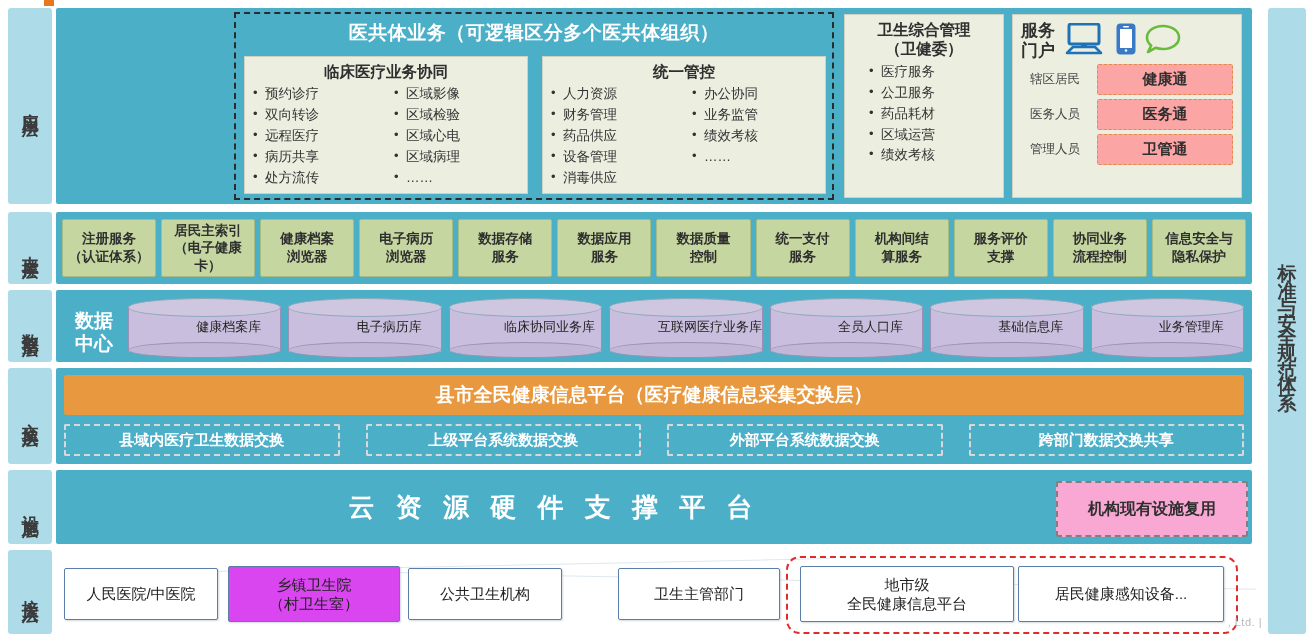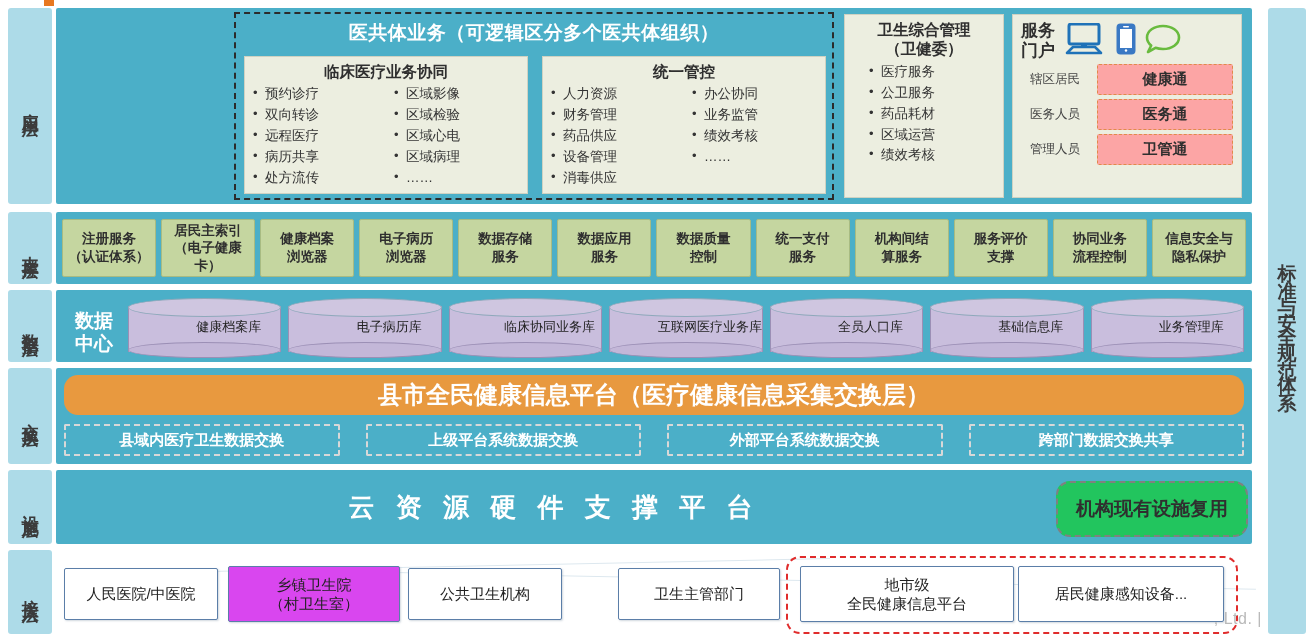--- a/index.html
+++ b/index.html
@@ -122,65 +122,65 @@
   .db .lbl{
     position:absolute;left:0;right:0;top:0;bottom:0;
     display:flex;align-items:center;justify-content:center;
     font-size:13px;color:#222;z-index:3;padding-left:48px;
   }
 
   
   .ex-band{left:56px;top:368px;width:1196px;height:96px;}
   .ex-main{
     position:absolute;left:64px;top:375px;width:1180px;height:40px;
-    background:#e8993f;border-radius:14px;
-    display:flex;align-items:center;justify-content:center;
-    color:#fff;font-weight:bold;font-size:24px;
+    background:#e8993f;border-radius:2px;
+    display:flex;align-items:center;justify-content:center;
+    color:#fff;font-weight:bold;font-size:19px;
   }
   .ex-row{
     position:absolute;left:64px;top:424px;width:1180px;height:32px;
     display:flex;gap:26px;
   }
   .ex-box{
     flex:1;border:2px dashed #d8d8d8;border-radius:2px;
     display:flex;align-items:center;justify-content:center;
     color:#ffffff;font-weight:bold;font-size:15px;
   }
 
   
   .inf-band{left:56px;top:470px;width:1196px;height:74px;}
   .inf-title{
     position:absolute;left:64px;top:470px;width:980px;height:74px;
     display:flex;align-items:center;justify-content:center;
     color:#fff;font-weight:bold;font-size:26px;letter-spacing:7px;
   }
   .inf-reuse{
     position:absolute;left:1056px;top:481px;width:188px;height:52px;
-    background:#22c55e;border:2px dashed #808080;border-radius:14px;
-    display:flex;align-items:center;justify-content:center;
-    font-weight:bold;font-size:19px;color:#2f2f2f;
+    background:#f9a8d4;border:2px dashed #808080;border-radius:2px;
+    display:flex;align-items:center;justify-content:center;
+    font-weight:bold;font-size:16px;color:#2f2f2f;
   }
 
   
   .acc-area{position:absolute;left:56px;top:550px;width:1196px;height:84px;background:#ffffff;}
   .acc-box{
     position:absolute;background:#ffffff;border:1px solid #5b7ea8;border-radius:2px;
     display:flex;align-items:center;justify-content:center;text-align:center;
     font-size:15px;color:#222;line-height:1.3;
     box-shadow:1px 1px 2px rgba(120,140,160,.35);
   }
   .acc-highlight{background:#d946ef;border:1px solid #5b7ea8;}
   .acc-dashed{
     position:absolute;border:2px dashed #e02b2b;border-radius:14px;
     box-sizing:border-box;
   }
 
   
   .wm{
-    position:absolute;right:52px;bottom:14px;font-size:16px;color:#b9b9b9;
+    position:absolute;right:52px;bottom:14px;font-size:11px;color:#b9b9b9;
     letter-spacing:.5px;
   }
   .topmark{position:absolute;left:44px;top:0px;width:10px;height:6px;background:#e8781f;}
   .hair{position:absolute;background:#dde8ef;height:1px;}
 </style>
 </head>
 <body>
 
 <div id="root">
 

